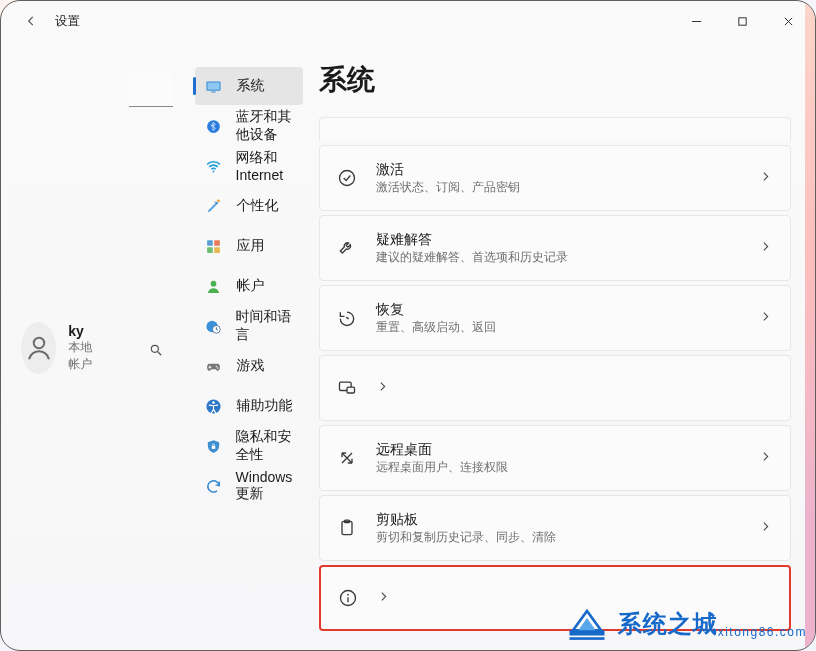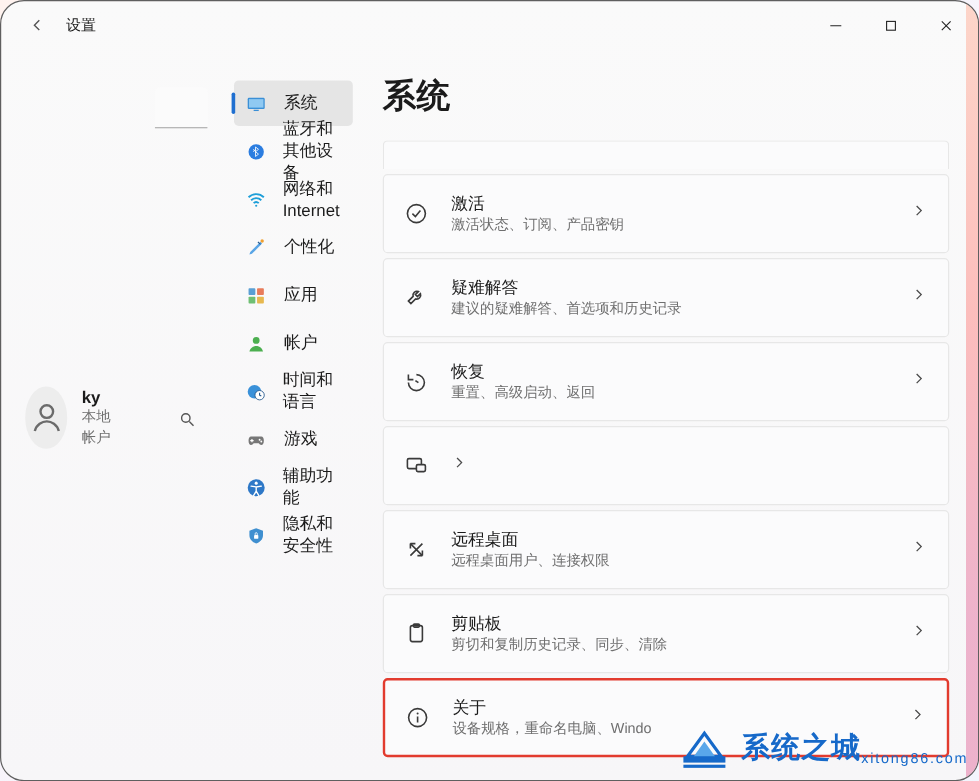--- a/index.html
+++ b/index.html
@@ -248,20 +248,29 @@
         <div class="nav-item">
           <span class="nav-ico">
             <svg viewBox="0 0 24 24">
                 <path d="M12 3l8 3v5c0 5-3.5 8.5-8 10-4.5-1.5-8-5-8-10V6l8-3z" fill="#3f8fd0"></path>
                 <rect x="9.5" y="11" width="5" height="4.5" rx="1" fill="#fff"></rect>
                 <path d="M10.8 11v-1.5a1.2 1.2 0 012.4 0V11" stroke="#fff" stroke-width="1" fill="none"></path>
               </svg>
           </span>
           <span>隐私和安全性</span>
         </div>
+        <div class="nav-item">
+          <span class="nav-ico">
+            <svg viewBox="0 0 24 24" fill="none" stroke="#2f85cf" stroke-width="2">
+                <path d="M20 12a8 8 0 10-3 6.2"></path>
+                <path d="M20 5v5h-5"></path>
+              </svg>
+          </span>
+          <span>Windows 更新</span>
+        </div>
       </div>
     </div>
 
     <div class="main">
       <div class="page-title">系统</div>
 
       <div class="tiles">
         <div class="peek">
           <span class="peek-text"></span>
         </div>
@@ -359,24 +368,20 @@
         </div>
 
         <div class="tile highlight">
           <span class="tile-ico">
             <svg viewBox="0 0 24 24" fill="none" stroke="currentColor" stroke-width="1.6">
                 <circle cx="12" cy="12" r="9"></circle>
                 <line x1="12" y1="11" x2="12" y2="17"></line>
                 <circle cx="12" cy="8" r="1" fill="currentColor" stroke="none"></circle>
               </svg>
           </span>
-          <div class="tile-text">
-            <span class="tile-title">关于</span>
-            <span class="tile-sub">设备规格，重命名电脑、Windo</span>
-          </div>
           <span class="chev"><svg viewBox="0 0 24 24" fill="none" stroke="currentColor" stroke-width="2">
                 <path d="M9 5l7 7-7 7"></path>
               </svg></span>
         </div>
 
       </div>
     </div>
   </div>
 
   <div class="watermark">

